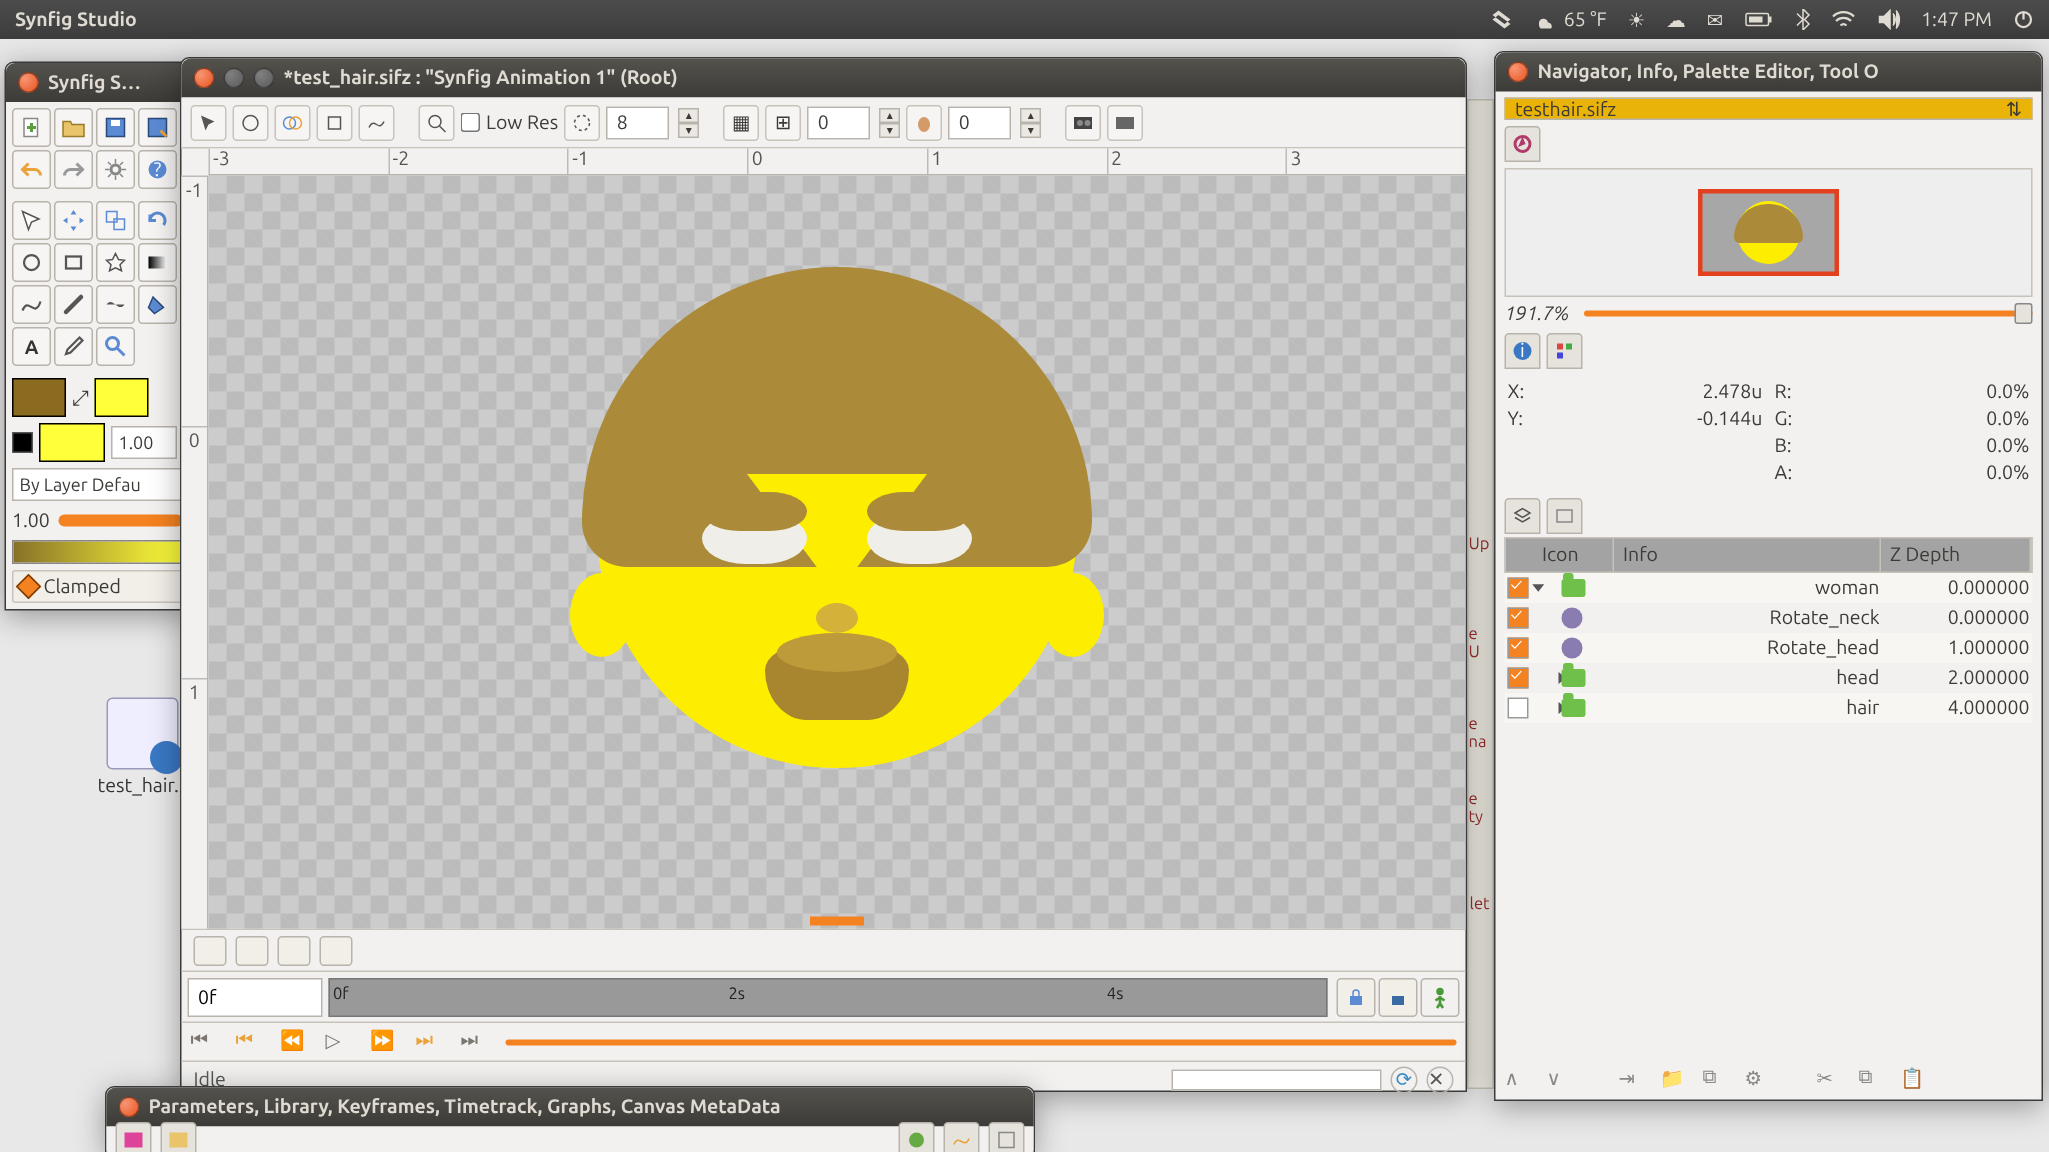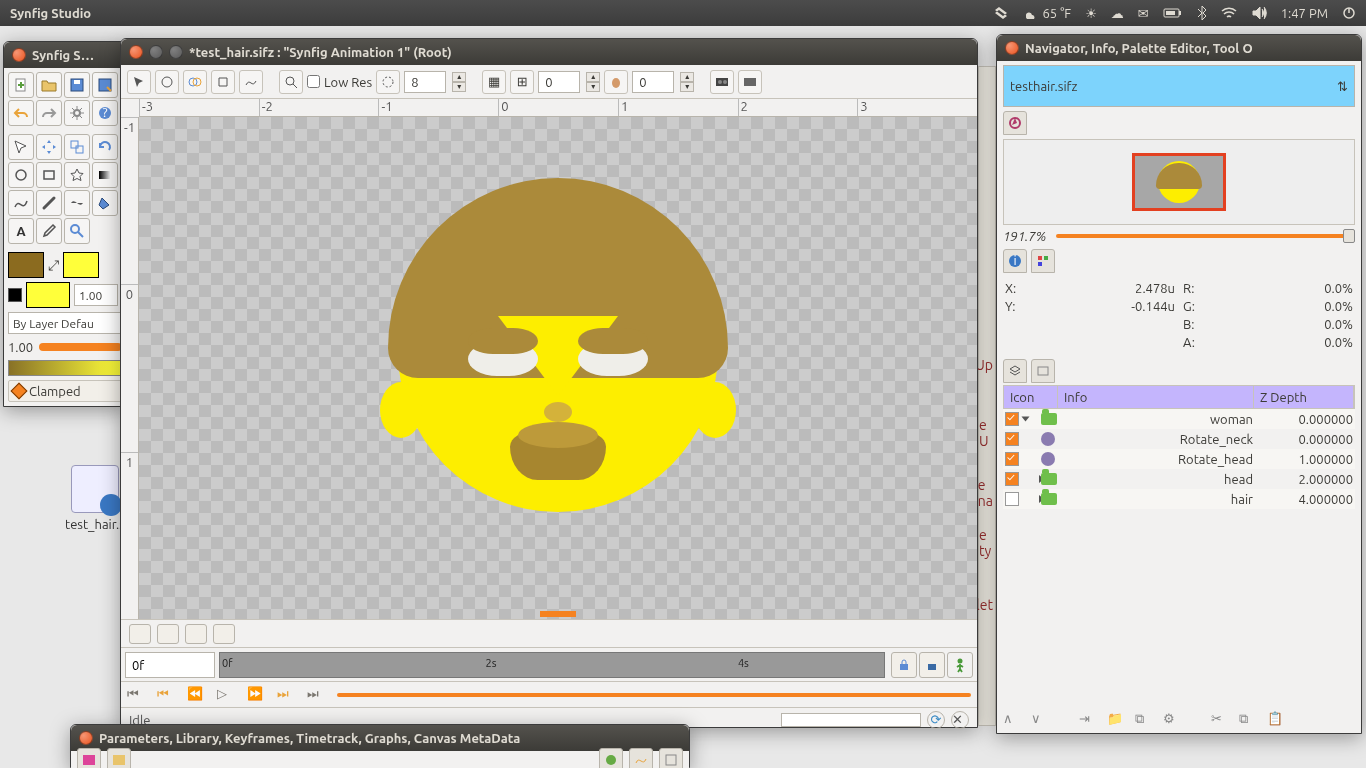--- a/index.html
+++ b/index.html
@@ -77,34 +77,34 @@
 .playbar{height:26px;display:flex;align-items:center;padding:2px 6px;gap:10px;border-top:1px solid #c7c3ba;}
 .pbtn{width:20px;height:18px;color:#7a766f;}
 .progress{flex:1;height:4px;background:#f58220;border-radius:2px;}
 .status{height:24px;display:flex;align-items:center;padding:0 8px;color:#555;border-top:1px solid #c7c3ba;}
 .status .sp{flex:1;}
 .status .sic{width:18px;height:18px;margin-left:6px;border:1px solid #b8b4ab;border-radius:9px;}
 
 
 .navwin{ left:996px; top:34px; width:366px; height:700px; }
 .navbody{padding:4px 6px;}
-.fname{height:42px;border:1px solid #b8b4ab;background:#7dd3fc;padding:2px 6px;display:flex;align-items:center;margin-bottom:4px;}
+.fname{height:15px;border:1px solid #b8b4ab;background:#eab308;padding:2px 6px;display:flex;align-items:center;margin-bottom:4px;}
 .tabstrip{display:flex;gap:4px;margin-bottom:4px;}
 .tab{width:24px;height:24px;border:1px solid #b8b4ab;border-radius:3px 3px 0 0;background:#e6e3dc;display:flex;align-items:center;justify-content:center;}
 .previewbox{height:86px;background:#eee;border:1px solid #c7c3ba;display:flex;align-items:center;justify-content:center;margin-bottom:4px;}
 .pv{width:94px;height:58px;background:#a7a7a7;border:3px solid #e34020;position:relative;}
 .pv .pface{position:absolute;left:50%;top:50%;transform:translate(-50%,-50%);width:42px;height:42px;border-radius:50%;background:#fdee00;}
 .pv .phair{position:absolute;left:50%;top:14%;transform:translateX(-50%);width:46px;height:26px;border-radius:24px 24px 4px 4px;background:#ab8a3a;}
 .zoomrow{display:flex;align-items:center;gap:10px;margin-bottom:6px;font-style:italic;}
 .zoomrow .track{flex:1;height:4px;background:#f58220;border-radius:2px;position:relative;}
 .zoomrow .thumb{position:absolute;right:0;top:-5px;width:12px;height:14px;background:#e6e3dc;border:1px solid #888;border-radius:2px;}
 .infogrid{display:grid;grid-template-columns:28px 1fr 28px 1fr;gap:4px 8px;font-size:13px;padding:4px 2px;}
 .infogrid .r{ text-align:right;}
 .layertabs{display:flex;gap:4px;margin:6px 0 0;}
-.layerhdr{display:grid;grid-template-columns:54px 1fr 100px;background:#c4b5fd;border:1px solid #c7c3ba;font-size:12px;margin-top:2px;}
+.layerhdr{display:grid;grid-template-columns:54px 1fr 100px;background:#a3a3a3;border:1px solid #c7c3ba;font-size:12px;margin-top:2px;padding-left:18px;}
 .layerhdr div{padding:4px 6px;border-right:1px solid #c7c3ba;}
 .layerrow{display:grid;grid-template-columns:18px 18px 22px 1fr 100px;align-items:center;padding:3px 2px;font-size:13px;text-align:right;}
 .layerrow:nth-child(odd){background:#f7f6f3;}
 .chk{width:14px;height:14px;border:1px solid #999;background:#fff;}
 .chk.on{background:#f58220;position:relative;}
 .chk.on::after{content:"✓";position:absolute;left:1px;top:-2px;font-size:11px;color:#fff;}
 .disc{width:0;height:0;border-left:5px solid #555;border-top:4px solid transparent;border-bottom:4px solid transparent;}
 .disc.open{transform:rotate(90deg);}
 .folder{width:16px;height:12px;background:#6fbf4b;border-radius:2px;position:relative;}
 .folder::before{content:"";position:absolute;left:1px;top:-4px;width:7px;height:4px;background:#6fbf4b;border-radius:2px 2px 0 0;}
@@ -112,21 +112,21 @@
 .footerbar{position:absolute;bottom:4px;left:6px;right:6px;display:flex;gap:10px;align-items:center;color:#888;}
 .footerbar .fic{width:18px;height:18px;}
 .footerbar .gap{flex:1;}
 
 
 .paramwin{left:70px;top:724px;width:620px;height:44px;}
 .parambody{height:18px;background:#f2f1f0;padding:0 6px;display:flex;gap:6px;align-items:center;}
 
 
 .bgwin{position:absolute;left:978px;top:66px;width:18px;height:660px;background:#f0ede4;border:1px solid #c7c3ba;}
-.bgwin .hint{position:absolute;right:2px;font-size:14px;color:#9b3030;}
+.bgwin .hint{position:absolute;right:2px;font-size:11px;color:#9b3030;}
 </style>
 </head>
 <body>
 
 <div class="menubar">
   <span>Synfig Studio</span>
   <div class="spacer"></div>
   <span class="ind">
       <svg width="16" height="16">
         <path d="M2 5l4-3 4 3-4 3zM6 8l4-3 4 3-4 3zM2 8l4 3 4-3-4-3zM6 11l4 3 4-3-4-3z" fill="#dfdbd2"></path>

